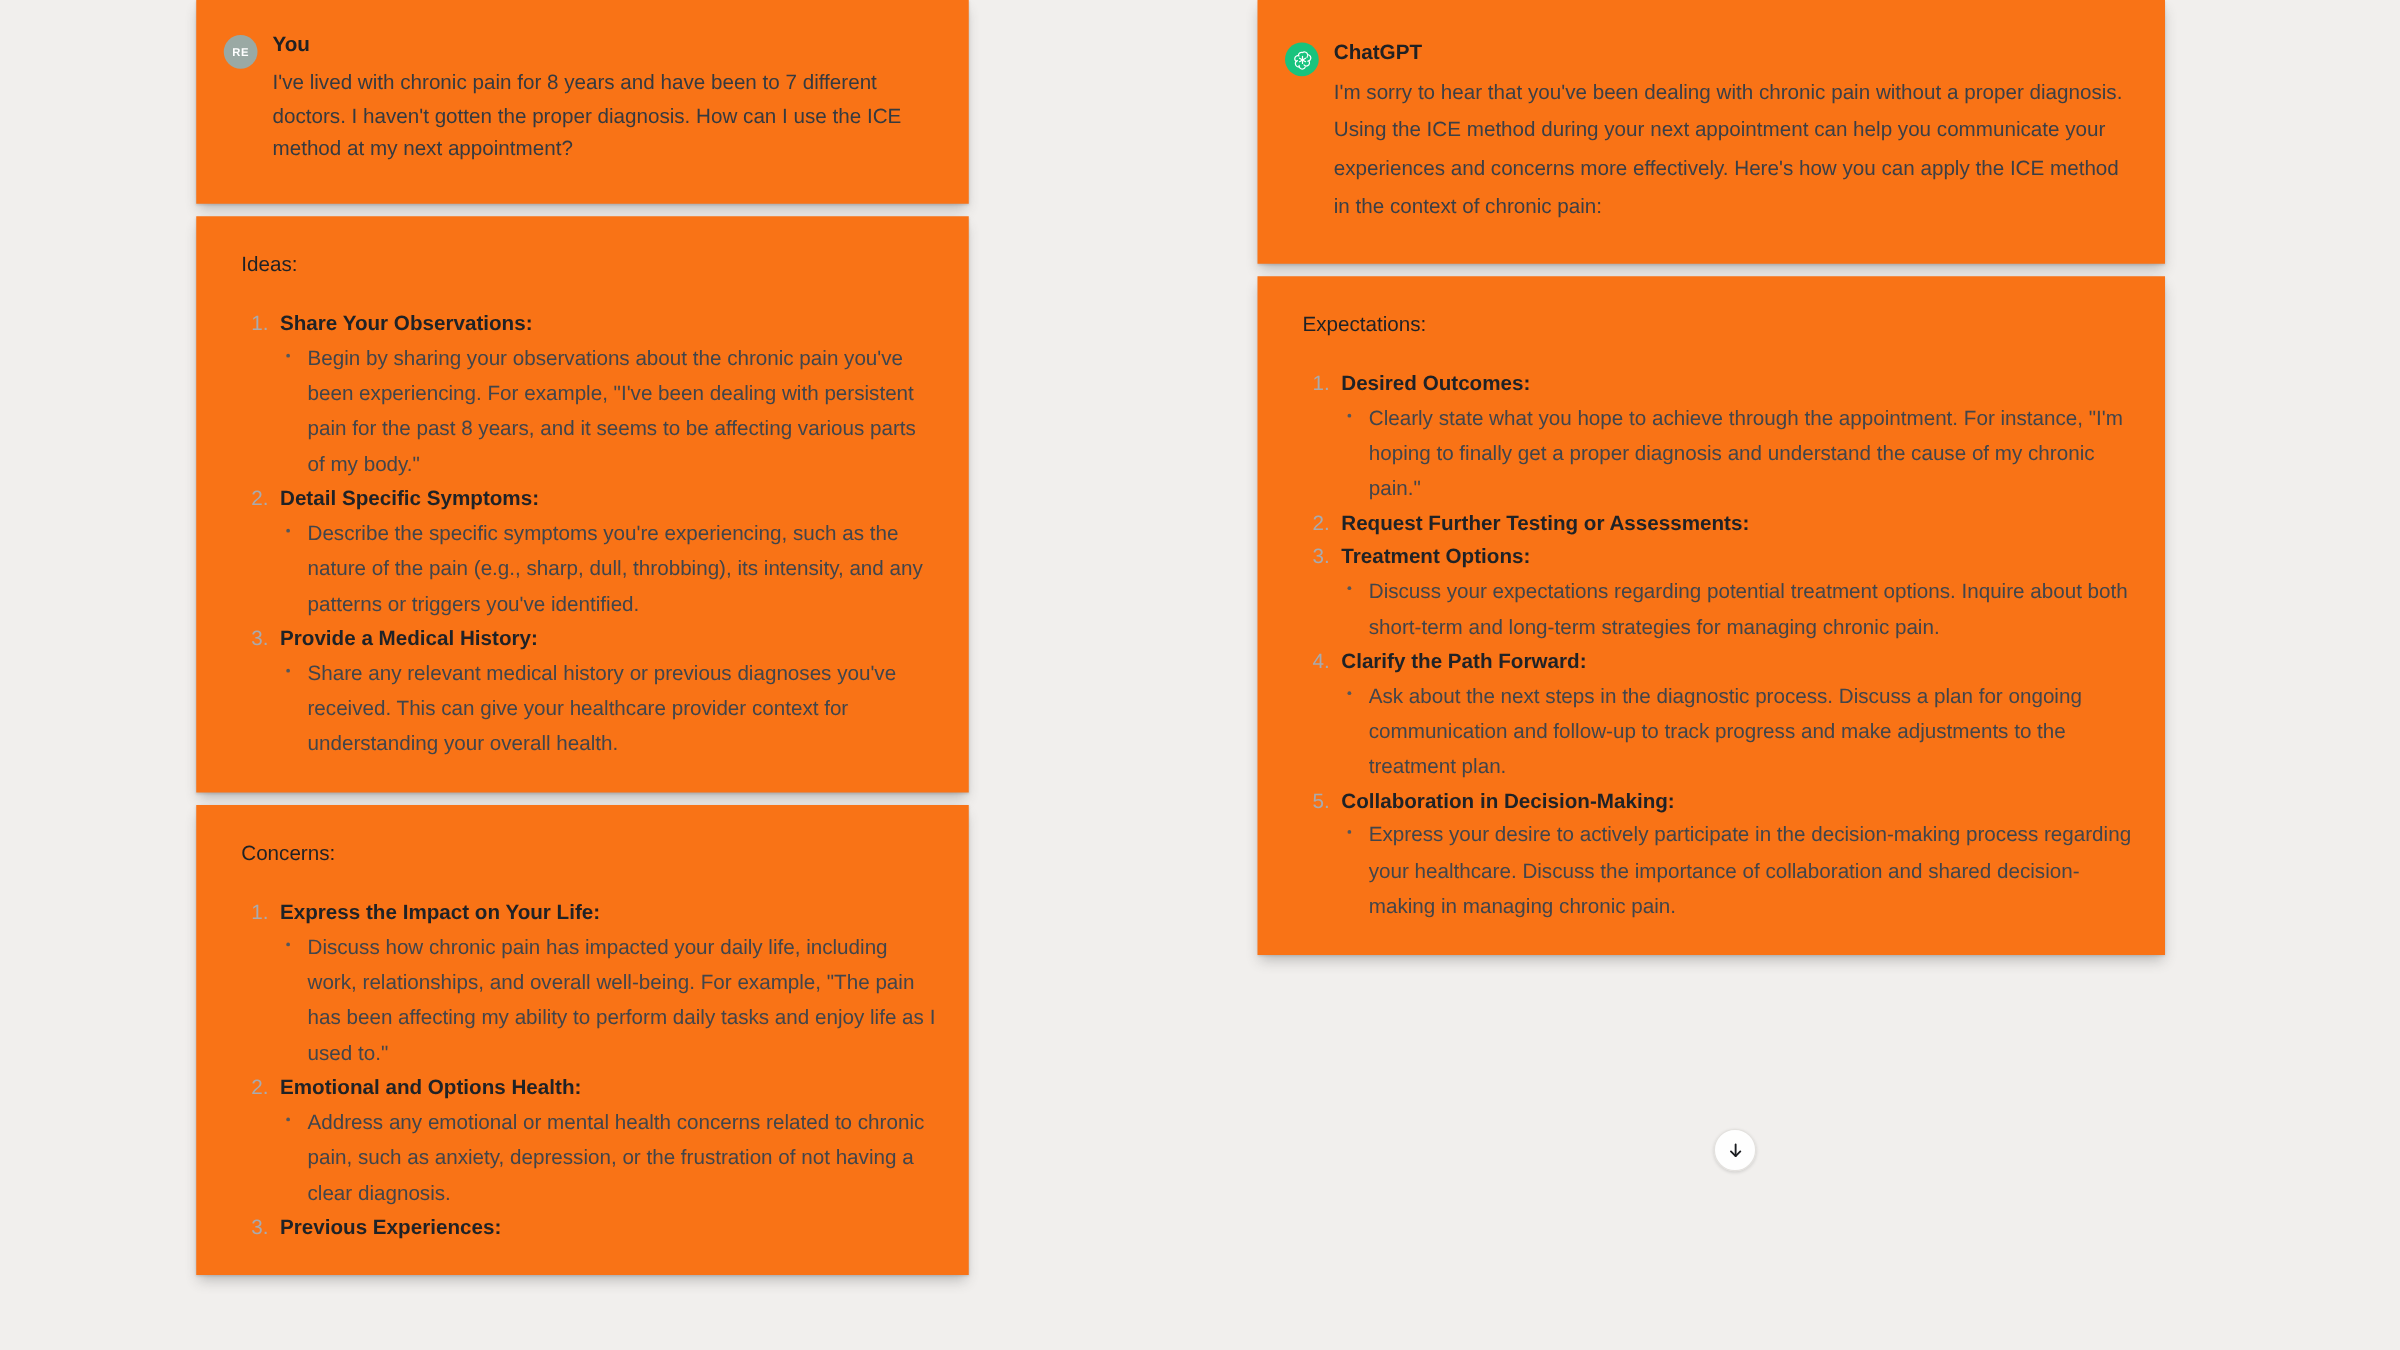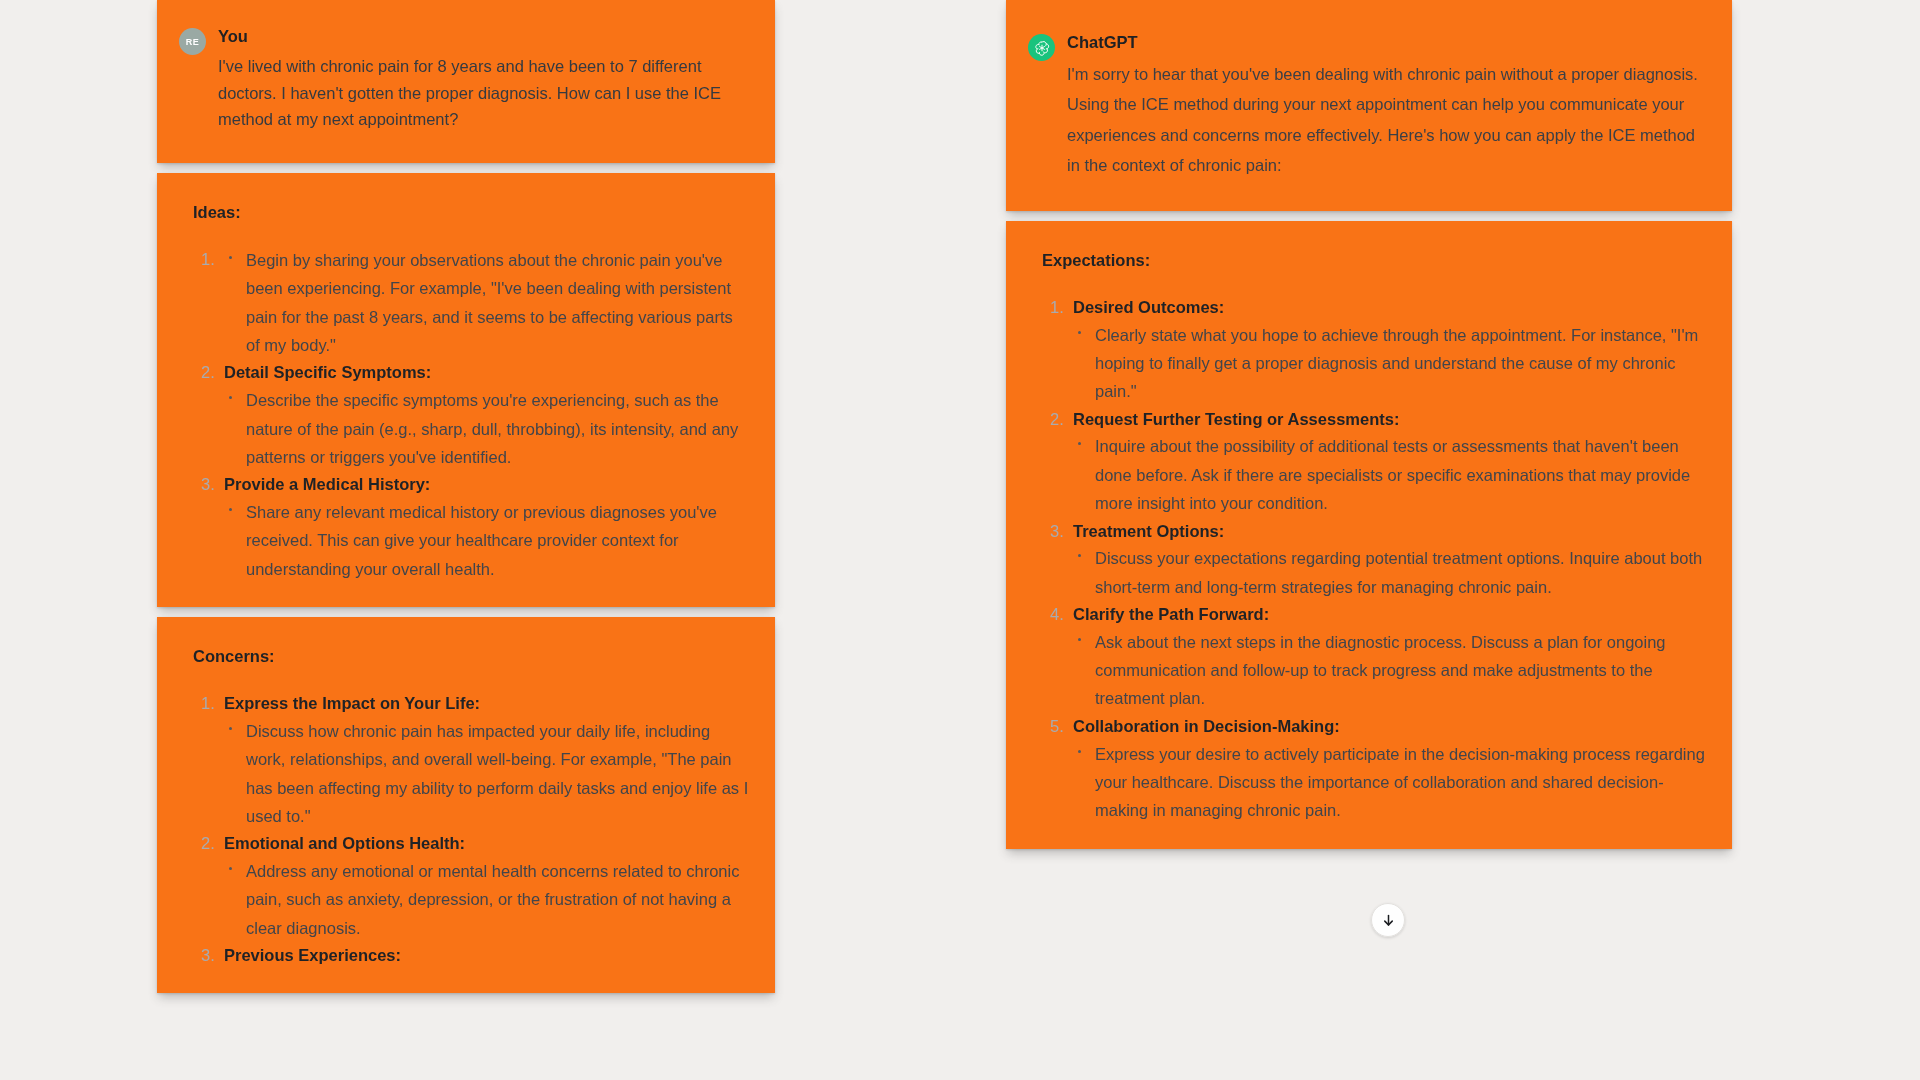--- a/index.html
+++ b/index.html
@@ -85,21 +85,21 @@
     margin: 0;
   }
   .msg-text.assistant {
     line-height: 1.85;
     color: #3b3f46;
   }
 
   
   .section-title {
     font-size: 16.5px;
-    font-weight: 700;
+    font-weight: 400;
     color: #1f2226;
     margin: 6px 0 0 10px;
   }
 
   
   ol.items {
     list-style: none;
     counter-reset: itm;
     margin: 24px 0 0 0;
     padding: 0;
@@ -185,20 +185,21 @@
           <div class="sender-name">You</div>
           <p class="msg-text">I've lived with chronic pain for 8 years and have been to 7 different doctors. I haven't gotten the proper diagnosis. How can I use the ICE method at my next appointment?</p>
         </div>
       </div>
     </div>
 
     <div class="card card-pad-list">
       <div class="section-title">Ideas:</div>
       <ol class="items">
         <li>
+          <span class="item-title">Share Your Observations:</span>
           <ul class="subs">
             <li>Begin by sharing your observations about the chronic pain you've been experiencing. For example, "I've been dealing with persistent pain for the past 8 years, and it seems to be affecting various parts of my body."</li>
           </ul>
         </li>
         <li>
           <span class="item-title">Detail Specific Symptoms:</span>
           <ul class="subs">
             <li>Describe the specific symptoms you're experiencing, such as the nature of the pain (e.g., sharp, dull, throbbing), its intensity, and any patterns or triggers you've identified.</li>
           </ul>
         </li>
@@ -263,23 +264,20 @@
       <div class="section-title">Expectations:</div>
       <ol class="items">
         <li>
           <span class="item-title">Desired Outcomes:</span>
           <ul class="subs">
             <li>Clearly state what you hope to achieve through the appointment. For instance, "I'm hoping to finally get a proper diagnosis and understand the cause of my chronic pain."</li>
           </ul>
         </li>
         <li>
           <span class="item-title">Request Further Testing or Assessments:</span>
-          <ul class="subs">
-            <li>Inquire about the possibility of additional tests or assessments that haven't been done before. Ask if there are specialists or specific examinations that may provide more insight into your condition.</li>
-          </ul>
         </li>
         <li>
           <span class="item-title">Treatment Options:</span>
           <ul class="subs">
             <li>Discuss your expectations regarding potential treatment options. Inquire about both short-term and long-term strategies for managing chronic pain.</li>
           </ul>
         </li>
         <li>
           <span class="item-title">Clarify the Path Forward:</span>
           <ul class="subs">

